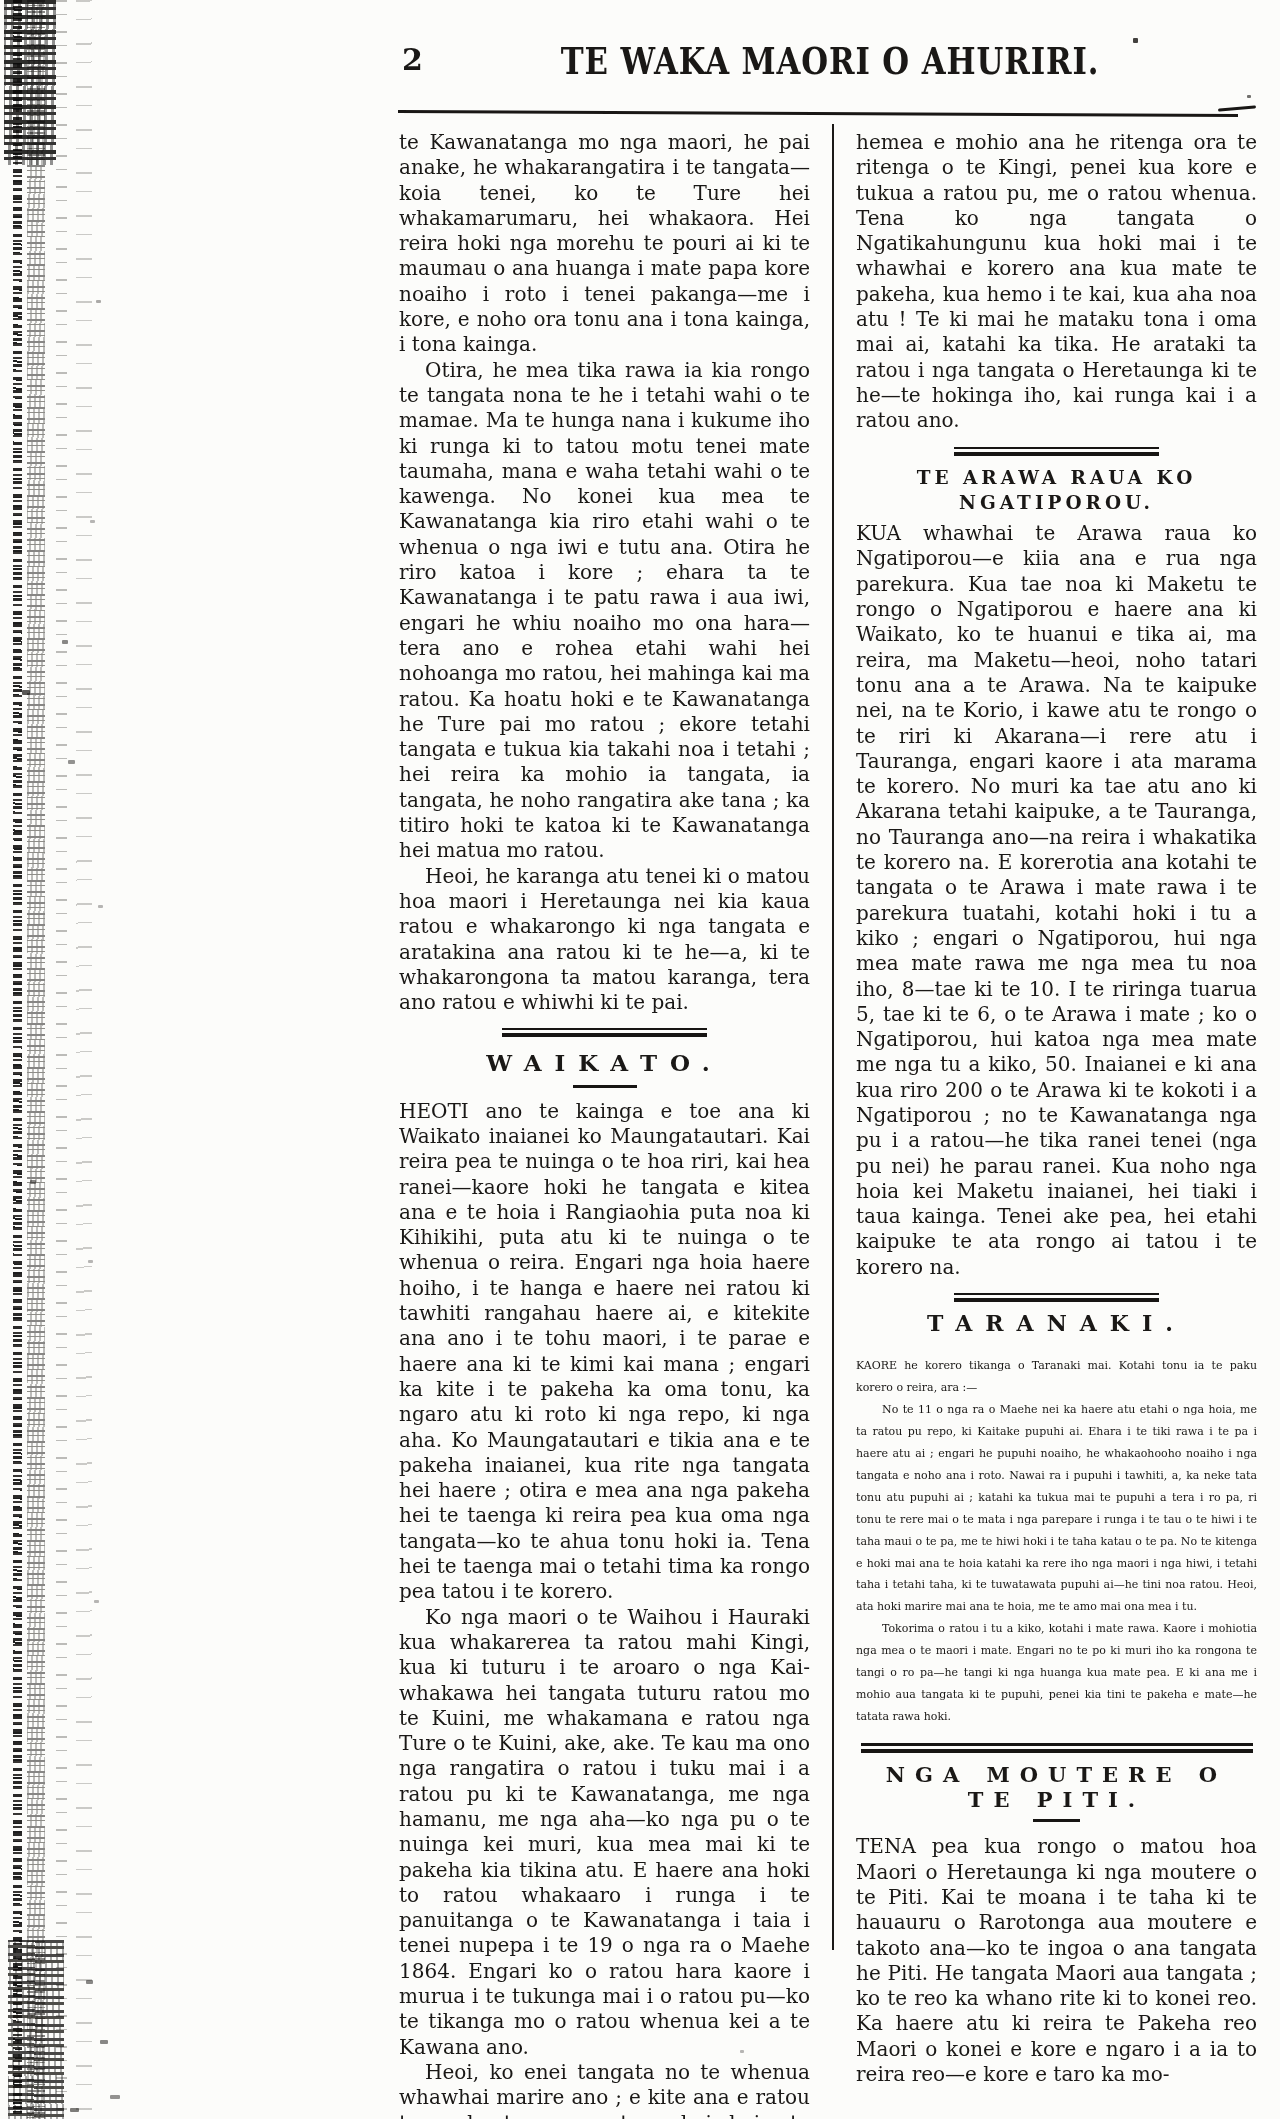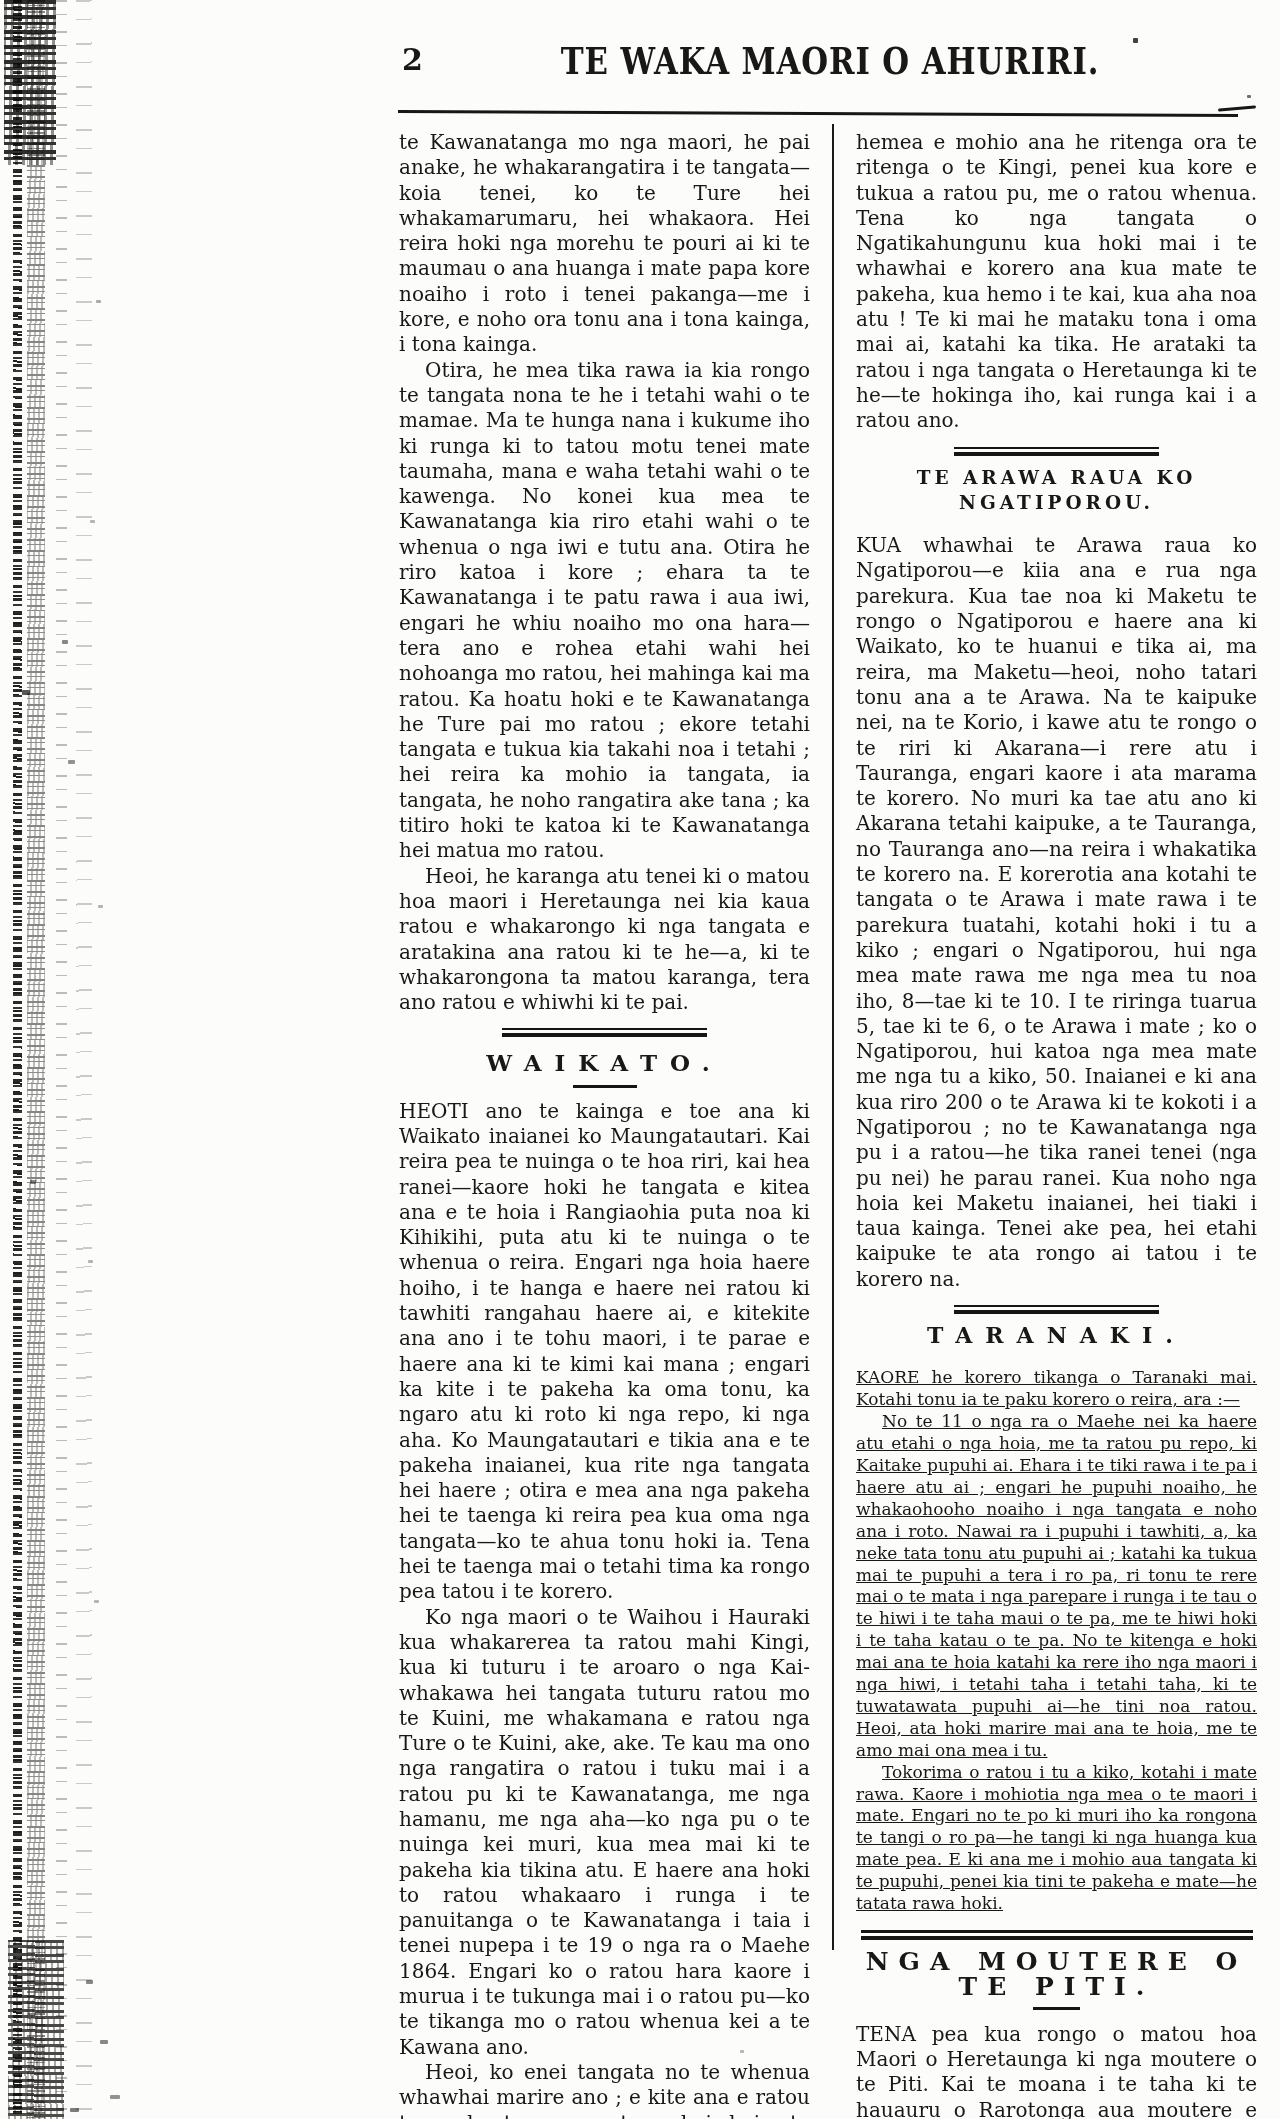--- a/index.html
+++ b/index.html
@@ -42,33 +42,33 @@
   .header-rule{position:absolute;left:398px;top:110px;width:840px;height:3px;background:#191715;
     transform:rotate(.28deg);transform-origin:left center;}
   .header-rule-hook{position:absolute;left:1218px;top:107px;width:38px;height:3px;background:#191715;
     transform:rotate(-5deg);border-radius:2px;}
   
   .col{position:absolute;top:130px;text-align:justify;font-size:20px;line-height:25.3px;}
   .col-left{left:399px;width:411px;}
   .col-right{left:856px;width:401px;}
   .col p{margin:0;}
   p.indent{text-indent:26px;}
-  p.small{font-size:17px;line-height:21.9px;text-decoration:underline;}
+  p.small{font-size:11px;line-height:21.9px;}
   .col-divider{position:absolute;left:832px;top:124px;width:2px;height:1826px;background:#1b1917;}
   
   .double-rule{width:205px;height:3px;margin:13px auto 9px;
     border-top:2px solid #171513;border-bottom:4px solid #171513;}
   .double-rule.wide{width:392px;border-top-width:3px;margin-top:15px;}
   .short-rule{width:64px;height:3px;background:#171513;margin:9px auto 11px;}
   .short-rule.narrow{width:47px;margin:7px auto 12px;}
   h2{margin:0;text-align:center;font-weight:bold;}
   .h-waikato{font-size:23px;letter-spacing:13px;margin-top:13px;}
-  .h-arawa{font-size:18.5px;letter-spacing:4px;margin-bottom:18px;}
+  .h-arawa{font-size:18.5px;letter-spacing:4px;margin-bottom:6px;}
   .h-taranaki{font-size:22px;letter-spacing:13px;margin-bottom:19px;}
-  .h-moutere{font-size:25px;letter-spacing:10px;}
+  .h-moutere{font-size:21px;letter-spacing:10px;}
 </style>
 </head>
 <body>
 
 <div class="page">
 
   <div>
     <div class="noise-band band-a"></div>
     <div class="noise-band band-b"></div>
     <div class="noise-band band-c"></div>

